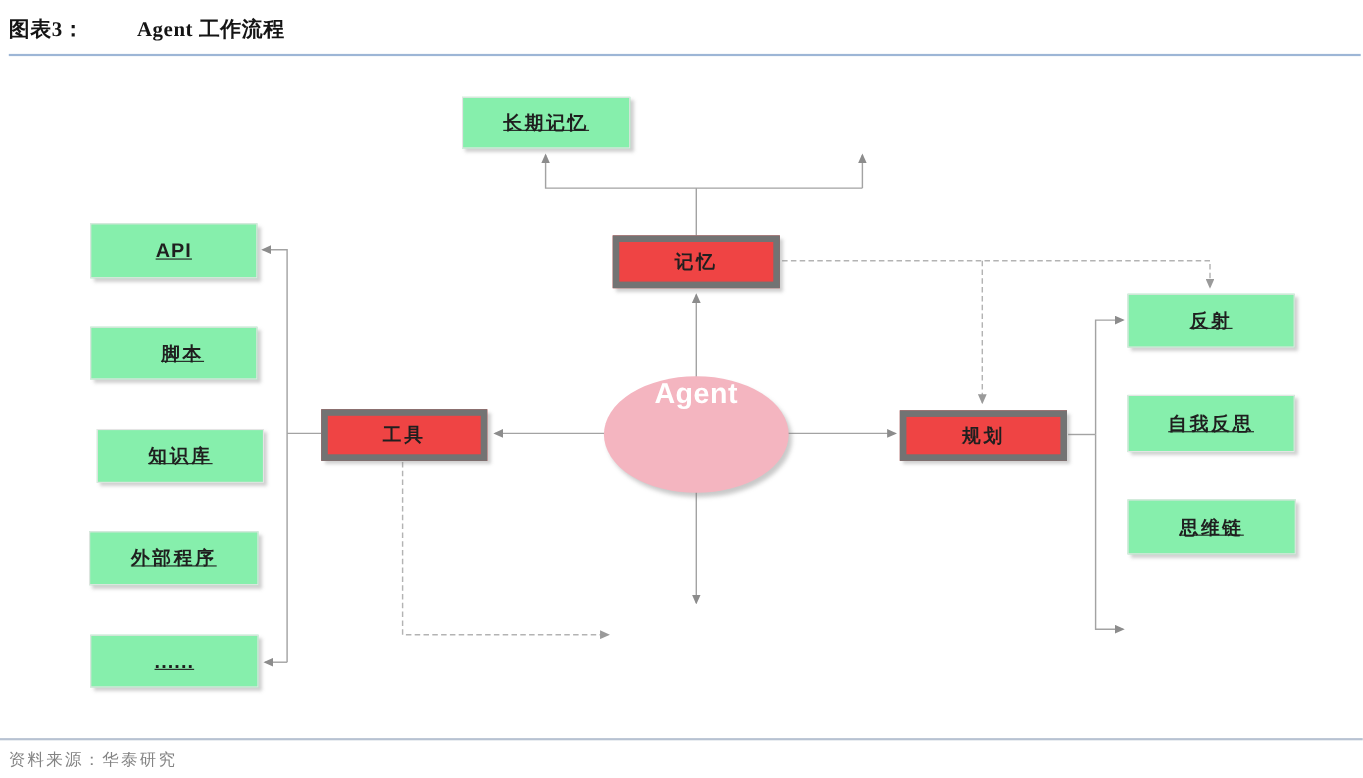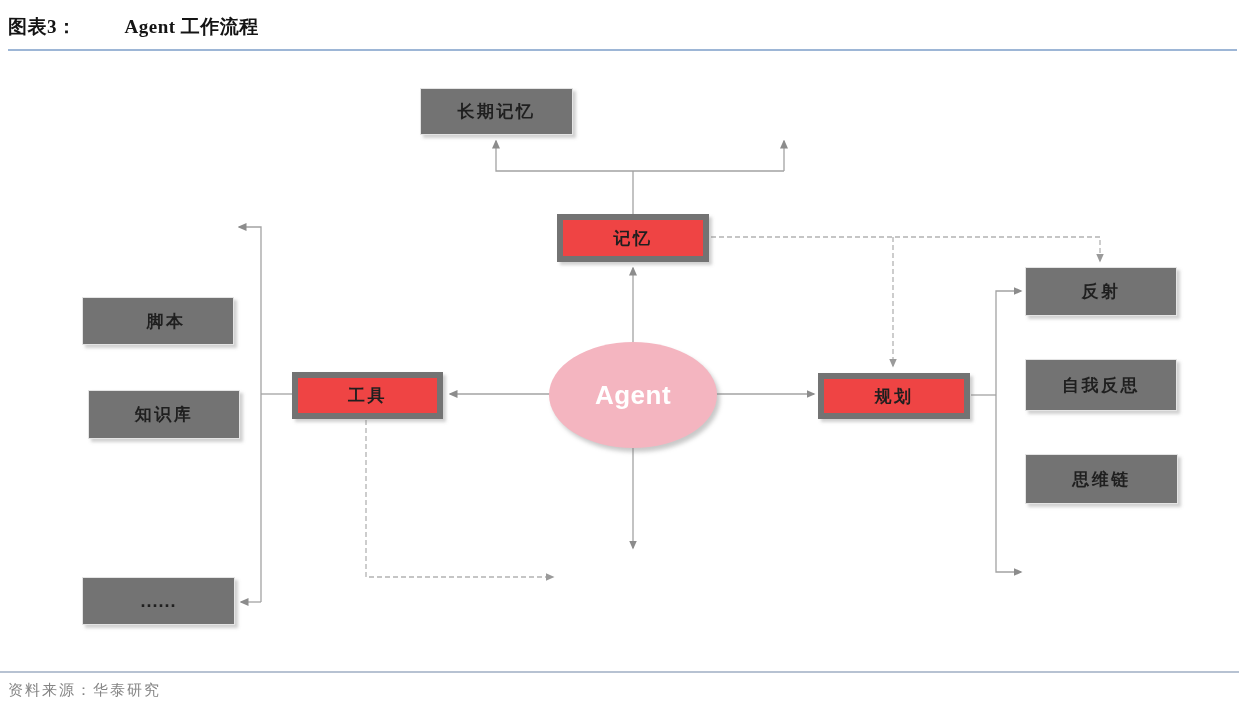--- a/index.html
+++ b/index.html
@@ -52,32 +52,31 @@
     display: flex;
     align-items: center;
     justify-content: center;
     font-size: 17px;
     font-weight: 600;
     color: #1f1f1f;
     letter-spacing: 2.5px;
     font-family: "Liberation Serif", serif;
     box-shadow: 3px 3px 3px rgba(120,120,120,0.35);
   }
-  .node.gray { background: #737373; border: 1px solid #e4e4e4; }
+  .node.gray { background: #86efac; border: 1px solid #e4e4e4; text-decoration: underline; }
   .node.blue { background: #ef4444; border: 6px solid #737373; }
   .node.latin { font-family: "Liberation Sans", sans-serif; font-weight: bold; letter-spacing: 1px; font-size: 18px; }
 
   .agent-ellipse {
     position: absolute;
     left: 549px; top: 342px;
     width: 168px; height: 106px;
     background: #f4b5c0;
     border-radius: 50%;
     display: flex;
-    align-items: center;
     justify-content: center;
     color: #ffffff;
     font-size: 26px;
     font-weight: bold;
     font-family: "Liberation Sans", sans-serif;
     letter-spacing: 0.5px;
     box-shadow: 3px 4px 4px rgba(120,120,120,0.4);
   }
 
   svg.connectors {
@@ -140,25 +139,31 @@
       <span>工具</span>
     </div>
   <div class="node blue" style="left:818px; top:373px; width:152px; height:46px;">
       <span>规划</span>
     </div>
 
   <div class="agent-ellipse">
       <span>Agent</span>
     </div>
 
+  <div class="node gray latin" style="left:82px; top:203px; width:152px; height:50px;">
+      <span>API</span>
+    </div>
   <div class="node gray" style="left:82px; top:297px; width:152px; height:48px;padding-left:16px;">
       <span>脚本</span>
     </div>
   <div class="node gray" style="left:88px; top:390px; width:152px; height:49px;">
       <span>知识库</span>
+    </div>
+  <div class="node gray" style="left:81px; top:483px; width:154px; height:49px;">
+      <span>外部程序</span>
     </div>
   <div class="node gray latin" style="left:82px; top:577px; width:153px; height:48px;">
       <span>......</span>
     </div>
 
   <div class="node gray" style="left:1025px; top:267px; width:152px; height:49px;">
       <span>反射</span>
     </div>
   <div class="node gray" style="left:1025px; top:359px; width:152px; height:52px;">
       <span>自我反思</span>

